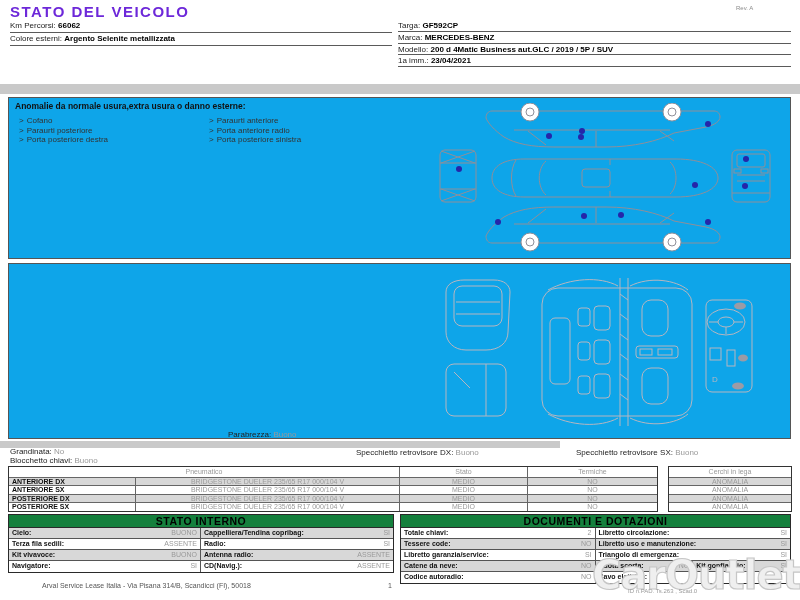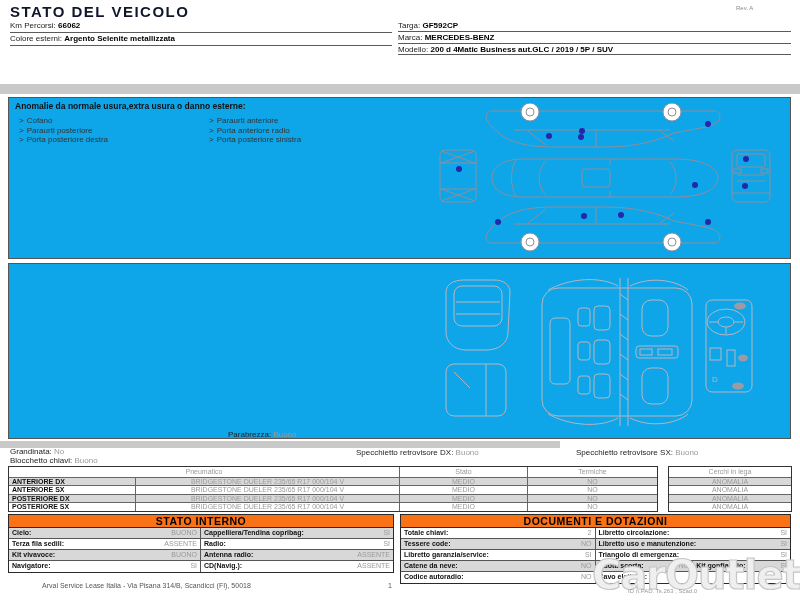--- a/index.html
+++ b/index.html
@@ -47,21 +47,21 @@
   .tcell.bdr { border-right:1px solid #666; }
   .c-pos { width:127px; text-align:left; padding-left:3px; color:#111; font-weight:bold; }
   .c-tire { width:264px; } .c-stato { width:128px; } .c-term { width:129px; }
   .c-hdrspan { width:391px; } .c-full { width:100%; }
 
   
   .kv-table { position:absolute; top:514px; border:1.5px solid #2a2a2a; font-size:7px; background:#fff; }
   .kv-si  { left:8px;   width:386px; }
   .kv-doc { left:400px; width:391px; }
   .kv-title { height:13px; line-height:13px; text-align:center; font-size:10.5px; font-weight:bold; color:#000;
-              background:#f97316; border-bottom:1px solid #2a2a2a; letter-spacing:0.5px; }
+              background:#15803d; border-bottom:1px solid #2a2a2a; letter-spacing:0.5px; }
   .kv-row { display:flex; height:11px; line-height:10.5px; border-bottom:1px solid #555; }
   .kv-row:last-child { border-bottom:none; }
   .kv-row.alt { background:#d8d8d8; }
   .kv-half { display:flex; width:50%; padding:0 3px; overflow:hidden; white-space:nowrap; }
   .kv-half.lft { border-right:1px solid #555; }
   .kl { font-weight:bold; color:#111; flex:1; }
   .kvv { color:#999; text-align:right; }
   .subpair { display:flex; flex:1; }
   .subdiv { border-left:1px solid #555; margin:0 3px; }
 
@@ -73,32 +73,33 @@
                -webkit-text-stroke:1.2px #c6c6c6; z-index:5; pointer-events:none; letter-spacing:-1px; }
   .fine-print { position:absolute; left:628px; top:588px; font-size:6px; color:#9a9a9a; z-index:6; }
 
   svg text { font-family:"Liberation Sans", sans-serif; }
 </style>
 </head>
 <body>
 
 <div class="page">
 
-  <div class="report-title accent" style="color: #0f172a;">STATO DEL VEICOLO</div>
+  <div class="report-title accent" style="color: #6d28d9;">STATO DEL VEICOLO</div>
   <div class="rev">Rev. A</div>
 
   <div class="info-col info-left">
     <div class="info-row"><span>Km Percorsi:</span> <b>66062</b></div>
     <div class="info-row"><span>Colore esterni:</span> <b>Argento Selenite metallizzata</b></div>
   </div>
 
   <div class="info-col info-right">
     <div class="info-row"><span>Targa:</span> <b>GF592CP</b></div>
     <div class="info-row"><span>Marca:</span> <b>MERCEDES-BENZ</b></div>
     <div class="info-row"><span>Modello:</span> <b>200 d 4Matic Business aut.GLC / 2019 / 5P / SUV</b></div>
+    <div class="info-row"><span>1a imm.:</span> <b>23/04/2021</b></div>
   </div>
 
   <div class="band band1"></div>
 
   <div class="abox abox-ext">
     <div class="abox-title">Anomalie da normale usura,extra usura o danno esterne:</div>
     <div class="dmg-col dmg-col1">
       <div class="dmg-item"><span class="bullet">&gt;</span><span>Cofano</span></div>
       <div class="dmg-item"><span class="bullet">&gt;</span><span>Paraurti posteriore</span></div>
       <div class="dmg-item"><span class="bullet">&gt;</span><span>Porta posteriore destra</span></div>

